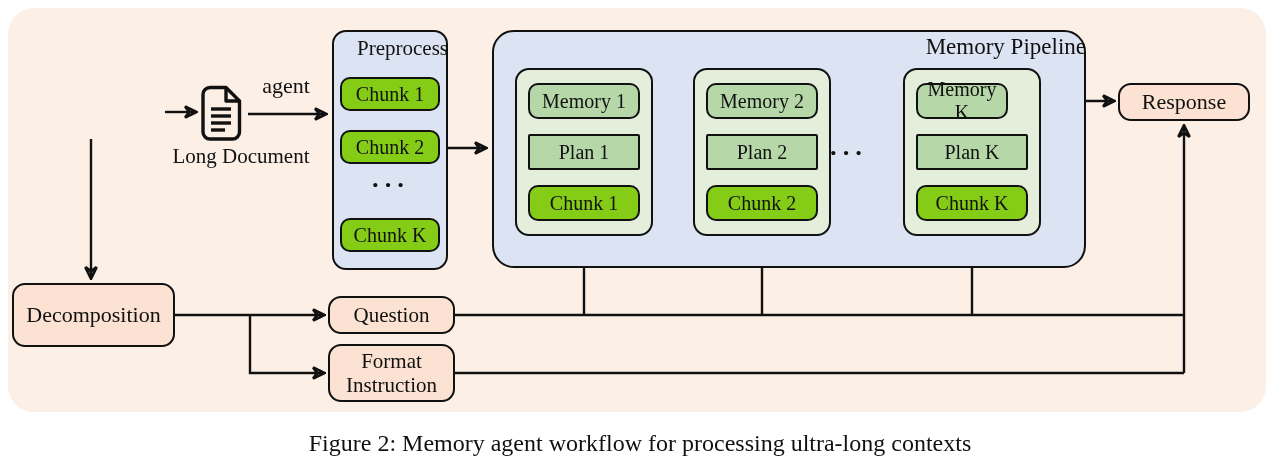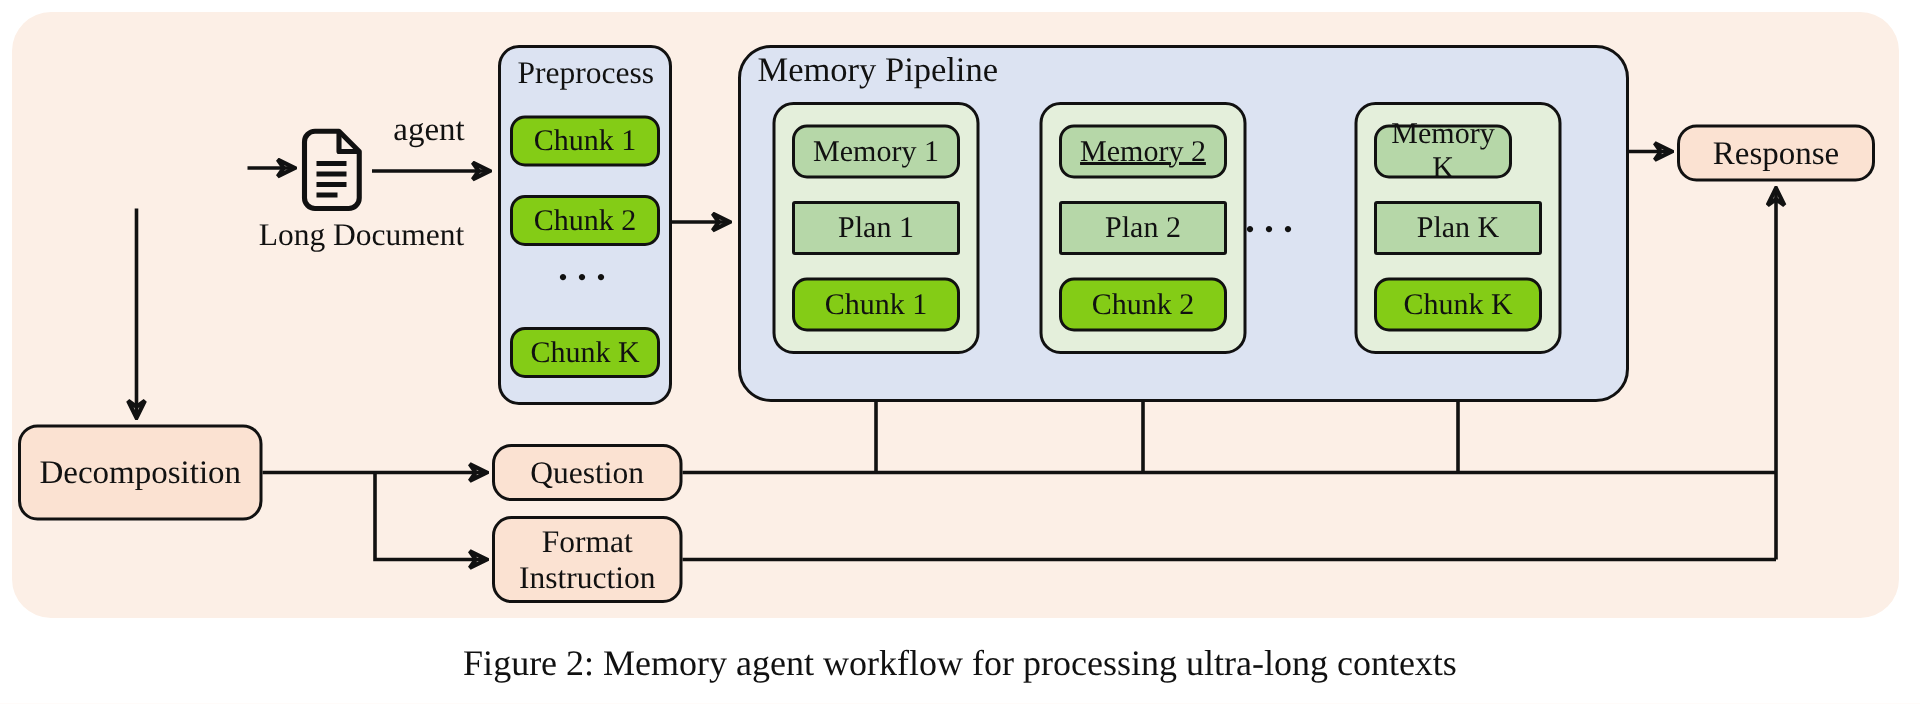--- a/index.html
+++ b/index.html
@@ -32,21 +32,21 @@
   .bluebx { background: #84cc16; border-radius: 10px; font-size: 20px; }
   .greenbx{ background: #b6d7a8; border-radius: 10px; font-size: 20px; }
   .planbx { background: #b6d7a8; border-radius: 2px;  font-size: 20px; }
   .group  { background: #e4efdb; border-radius: 14px; }
 
   .float-label {
     position: absolute; text-align: center;
     font-size: 21px; line-height: 1.1;
   }
   .container-title {
-    position: absolute; text-align: left;
+    position: absolute; text-align: right;
     font-size: 22px;
     padding-left: 13px;
   }
   .dots {
     position: absolute; text-align: center;
     font-size: 26px; font-weight: 700; letter-spacing: 4px;
     line-height: 1;
   }
   .caption {
     position: absolute; left: 0; top: 430px; width: 1280px;
@@ -124,21 +124,21 @@
     <span>Memory 1</span>
   </div>
   <div class="node planbx" style="left:528px; top:134px; width:112px; height:36px;">
     <span>Plan 1</span>
   </div>
   <div class="node bluebx" style="left:528px; top:185px; width:112px; height:36px;">
     <span>Chunk 1</span>
   </div>
 
   <div class="node group" style="left:693px; top:68px; width:138px; height:168px;"></div>
-  <div class="node greenbx" style="left:706px; top:83px; width:112px; height:36px;text-decoration:underline;">
+  <div class="node greenbx" style="left:706px; top:83px; width:112px; height:36px;">
     <span>Memory 2</span>
   </div>
   <div class="node planbx" style="left:706px; top:134px; width:112px; height:36px;">
     <span>Plan 2</span>
   </div>
   <div class="node bluebx" style="left:706px; top:185px; width:112px; height:36px;">
     <span>Chunk 2</span>
   </div>
 
   <div class="dots" style="left:826px; top:140px; width:44px;">···</div>

